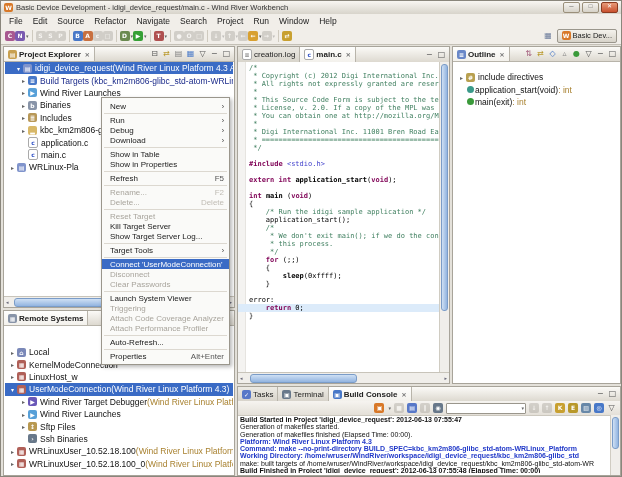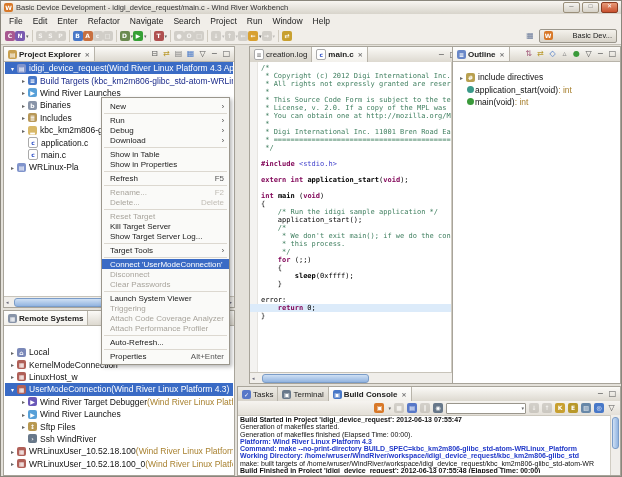--- a/index.html
+++ b/index.html
@@ -18,21 +18,21 @@
   .win-btn.close{background:linear-gradient(#e89a78,#c8502e);color:#fff;border-color:#8a3a20;}
   .menubar{position:absolute;top:13px;left:0;right:0;height:13px;background:#f1eee9;
     display:flex;align-items:center;padding-left:3px;font-size:8.5px;color:#222;}
   .menu-item{padding:0 5px;}
   .toolbar{position:absolute;top:26px;left:0;right:0;height:17px;background:#f1eee9;
     border-bottom:1px solid #c4c0b6;display:flex;align-items:center;padding:0 4px;}
   .tb-sep{width:1px;height:12px;background:#cfcabf;margin:0 3px;flex:none;}
   .dd{font-size:5px;color:#666;margin-left:1px;}
   .disabled{opacity:.35;}
   .perspective{margin-left:auto;display:flex;align-items:center;gap:4px;}
-  .persp-btn{display:flex;align-items:center;gap:20px;border:1px solid #9a968c;border-radius:2px;
+  .persp-btn{display:flex;align-items:center;gap:2px;border:1px solid #9a968c;border-radius:2px;
     background:linear-gradient(#f4f2ec,#d8d4ca);padding:0 4px;height:12px;font-size:7.5px;color:#222;}
   
   .icon{display:inline-block;width:10px;height:10px;border-radius:2px;flex:none;
     font:bold 6px/10px "DejaVu Sans",sans-serif;text-align:center;color:#fff;}
   .icon.small{width:9px;height:9px;line-height:9px;font-size:6px;}
   .icon.file{background:#fff !important;border:1px solid #aaa;width:8px;height:9px;line-height:9px;}
   .icon.dot{width:7px;height:7px;border-radius:50%;margin:1px;}
   .icon.plain{background:transparent !important;width:auto;min-width:9px;height:10px;
     font:8px/10px "DejaVu Sans",sans-serif;font-weight:normal;}
   .tico{margin-right:3px;}
@@ -100,21 +100,21 @@
   <span class="win-btns">
     <span class="win-btn">─</span>
     <span class="win-btn">□</span>
     <span class="win-btn close">✕</span>
   </span>
 </div>
 
 <div class="menubar" id="menubar">
     <span class="menu-item">File</span>
     <span class="menu-item">Edit</span>
-    <span class="menu-item">Enter</span>
+    <span class="menu-item">Source</span>
     <span class="menu-item">Refactor</span>
     <span class="menu-item">Navigate</span>
     <span class="menu-item">Search</span>
     <span class="menu-item">Project</span>
     <span class="menu-item">Run</span>
     <span class="menu-item">Window</span>
     <span class="menu-item">Help</span>
   </div>
 
 <div class="toolbar" id="toolbar">
@@ -216,21 +216,21 @@
         <span class="icon plain" style="color: rgb(85, 85, 85);">⊟</span>
         <span class="icon plain" style="color: rgb(184, 152, 42);">⇄</span>
         <span class="icon plain" style="color: rgb(119, 119, 119);">▤</span>
         <span class="icon plain" style="color: rgb(72, 120, 200);">▦</span>
         <span class="icon plain" style="color: rgb(85, 85, 85);">▽</span>
         <span class="icon plain" style="color: rgb(85, 85, 85);">─</span>
         <span class="icon plain" style="color: rgb(85, 85, 85);">□</span>
       </span>
   </div>
   <div class="tree" id="pe-tree" style="top:15px;bottom:10px;">
-      <div class="trow sel" style="padding-left: 3px;">
+      <div class="trow sel" style="padding-left: 9px;">
         <span class="texp">▾</span>
         <span class="icon small tico" style="background: rgb(128, 148, 204);">▤</span>
         <span>idigi_device_request</span>
         <span class="suffix"> (Wind River Linux Platform 4.3 Application Pro</span>
       </div>
       <div class="trow" style="padding-left: 14px;">
         <span class="texp">▸</span>
         <span class="icon small tico" style="background: rgb(72, 120, 200);">≡</span>
         <span style="color: rgb(26, 42, 138);">Build Targets (kbc_km2m806-glibc_std-atom-WRLinux_Platform</span>
       </div>
@@ -323,38 +323,38 @@
         <span>Wind River Launches</span>
       </div>
       <div class="trow" style="padding-left: 14px;">
         <span class="texp">▸</span>
         <span class="icon small tico" style="background: rgb(184, 152, 80);">↕</span>
         <span>Sftp Files</span>
       </div>
       <div class="trow" style="padding-left: 14px;">
         <span class="texp"></span>
         <span class="icon small tico" style="background: rgb(104, 120, 138);">›</span>
-        <span>Ssh WindRiver</span>
+        <span>Ssh Binaries</span>
       </div>
       <div class="trow" style="padding-left: 3px;">
         <span class="texp">▸</span>
         <span class="icon small tico" style="background: rgb(176, 96, 88);">▦</span>
         <span>WRLinuxUser_10.52.18.100</span>
         <span class="suffix"> (Wind River Linux Platform 4.3)</span>
       </div>
       <div class="trow" style="padding-left: 3px;">
         <span class="texp">▸</span>
         <span class="icon small tico" style="background: rgb(176, 96, 88);">▦</span>
         <span>WRLinuxUser_10.52.18.100_0</span>
         <span class="suffix"> (Wind River Linux Platform 4.3)</span>
       </div>
     </div>
 </div>
 
-<div class="panel" style="left:236px;top:45px;width:213px;height:338px;margin-left:12px;">
+<div class="panel" style="left:236px;top:45px;width:213px;height:338px;">
   <div class="panel-hdr" style="height:15px;" id="ed-hdr">
     <span class="tab">
         <span class="icon small file" style="color: rgb(136, 136, 136);">≡</span>
         <span>creation.log</span>
       </span>
       <span class="tab active">
         <span class="icon small file" style="color: rgb(56, 88, 200);">c</span>
         <span>main.c</span>
         <span class="close-x">✕</span>
       </span>
@@ -403,21 +403,21 @@
       </div>
       <div class="trow" style="padding-left: 3px;">
         <span class="texp"></span>
         <span class="icon small tico dot" style="background: rgb(58, 154, 138);"></span>
         <span>application_start(void)</span>
         <span class="suffix"> : int</span>
       </div>
       <div class="trow" style="padding-left: 3px;">
         <span class="texp"></span>
         <span class="icon small tico dot" style="background: rgb(58, 154, 58);"></span>
-        <span>main(void)</span>
+        <span>main(exit)</span>
         <span class="suffix"> : int</span>
       </div>
     </div>
 </div>
 
 <div class="panel" style="left:236px;top:385px;width:384px;height:90px;">
   <div class="panel-hdr" id="bt-hdr">
     <span class="tab">
         <span class="icon small" style="background: rgb(88, 120, 200);">✓</span>
         <span>Tasks</span>

